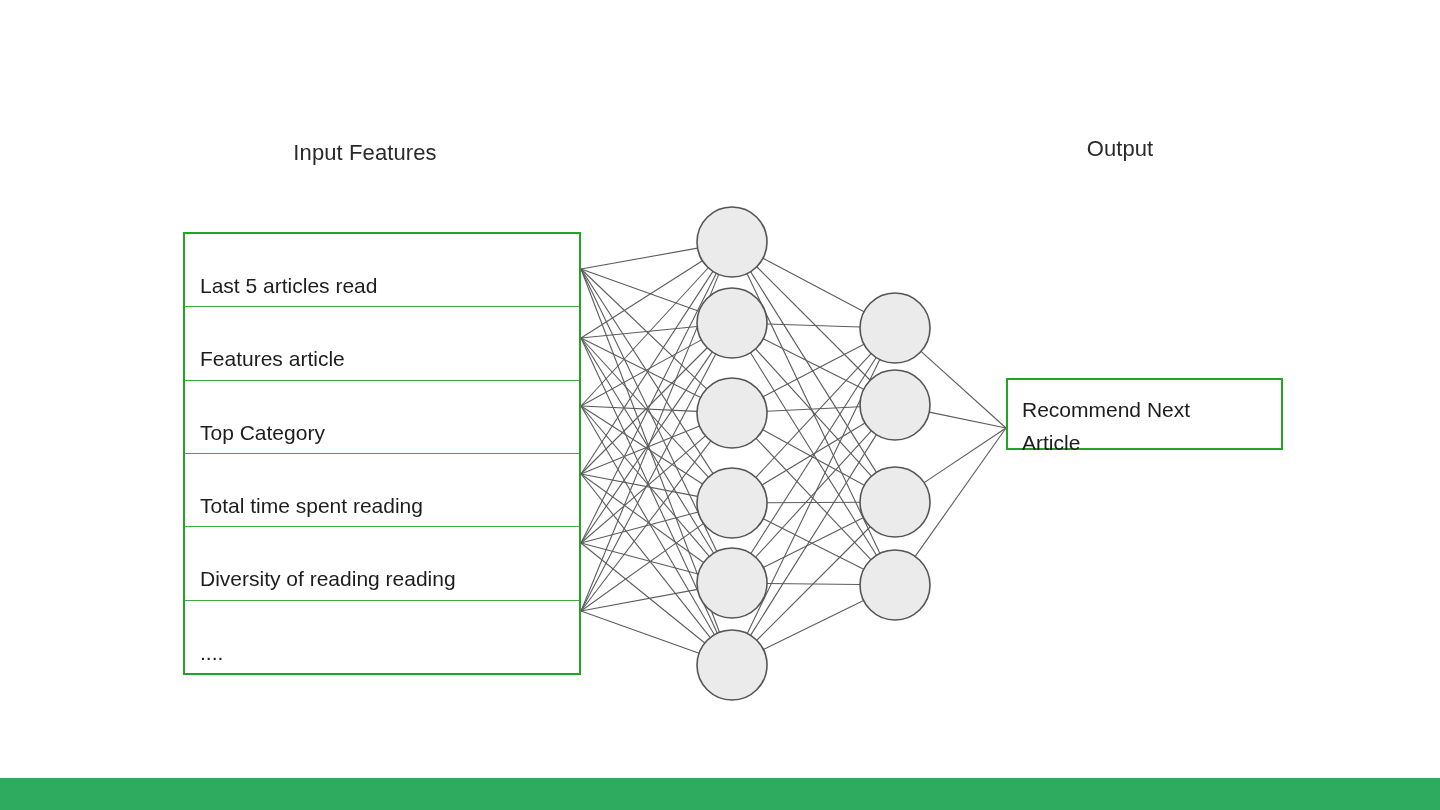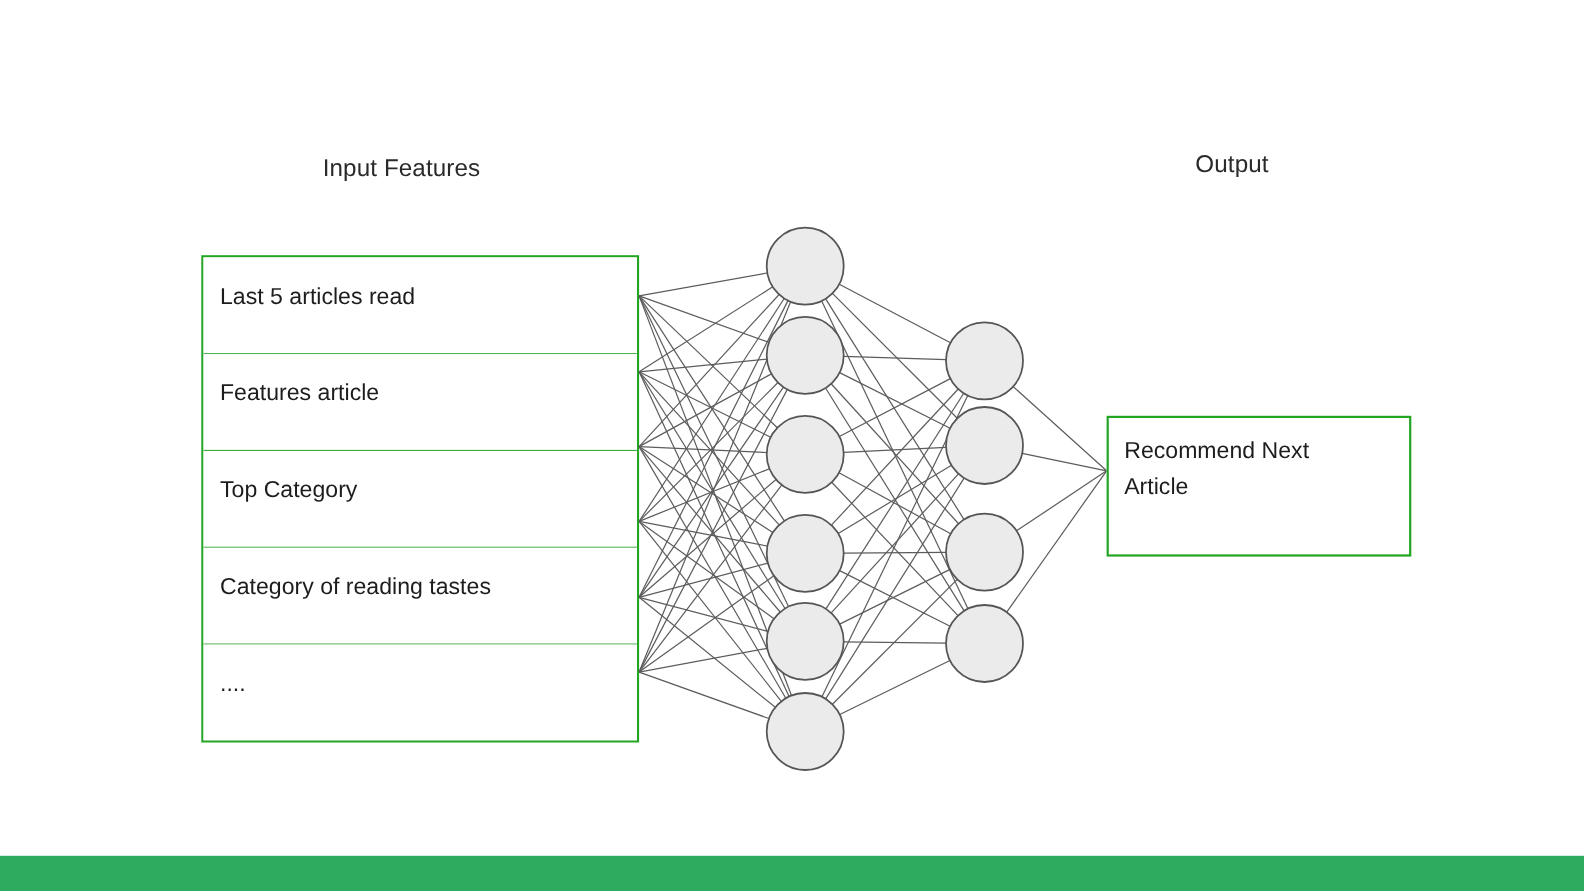--- a/index.html
+++ b/index.html
@@ -52,41 +52,41 @@
     border: 2px solid #22a522;
     background: #ffffff;
     display: flex;
     flex-direction: column;
   }
   .feature-row {
     position: relative;
     box-sizing: border-box;
     flex: 1 1 0;
     display: flex;
-    align-items: center;
+    align-items: flex-end;
     padding-left: 15px;
     border-bottom: 1px solid #3cab3c;
     font-size: 21px;
     color: #1d1d1d;
     line-height: 1.2;
     background: #ffffff;
   }
   .feature-row:last-child { border-bottom: none; }
   .feature-row .row-text {
     position: relative;
     top: -8px;
   }
 
   
   #output-box {
     position: absolute;
     left: 1006px;
     top: 378px;
     width: 277px;
-    height: 128px;
+    height: 72px;
     box-sizing: border-box;
     border: 2px solid #22a522;
     background: #ffffff;
     padding: 14px 0 0 14px;
     font-size: 21px;
     line-height: 1.55;
     color: #1d1d1d;
   }
 
   
@@ -131,21 +131,24 @@
     <div class="feature-row">
       <span class="row-text">Last 5 articles read</span>
     </div>
     <div class="feature-row">
       <span class="row-text">Features article</span>
     </div>
     <div class="feature-row">
       <span class="row-text">Top Category</span>
     </div>
     <div class="feature-row">
-      <span class="row-text">Category of reading tastes</span>
+      <span class="row-text">Total time spent reading</span>
+    </div>
+    <div class="feature-row">
+      <span class="row-text">Diversity of reading reading</span>
     </div>
     <div class="feature-row">
       <span class="row-text">....</span>
     </div>
   </div>
 
   <svg id="network-svg" viewBox="0 0 1440 810">
     <g id="edges-group">
         <line x1="581.00" y1="269.00" x2="697.55" y2="248.16" class="edge"></line>
         <line x1="581.00" y1="269.00" x2="699.04" y2="311.21" class="edge"></line>

